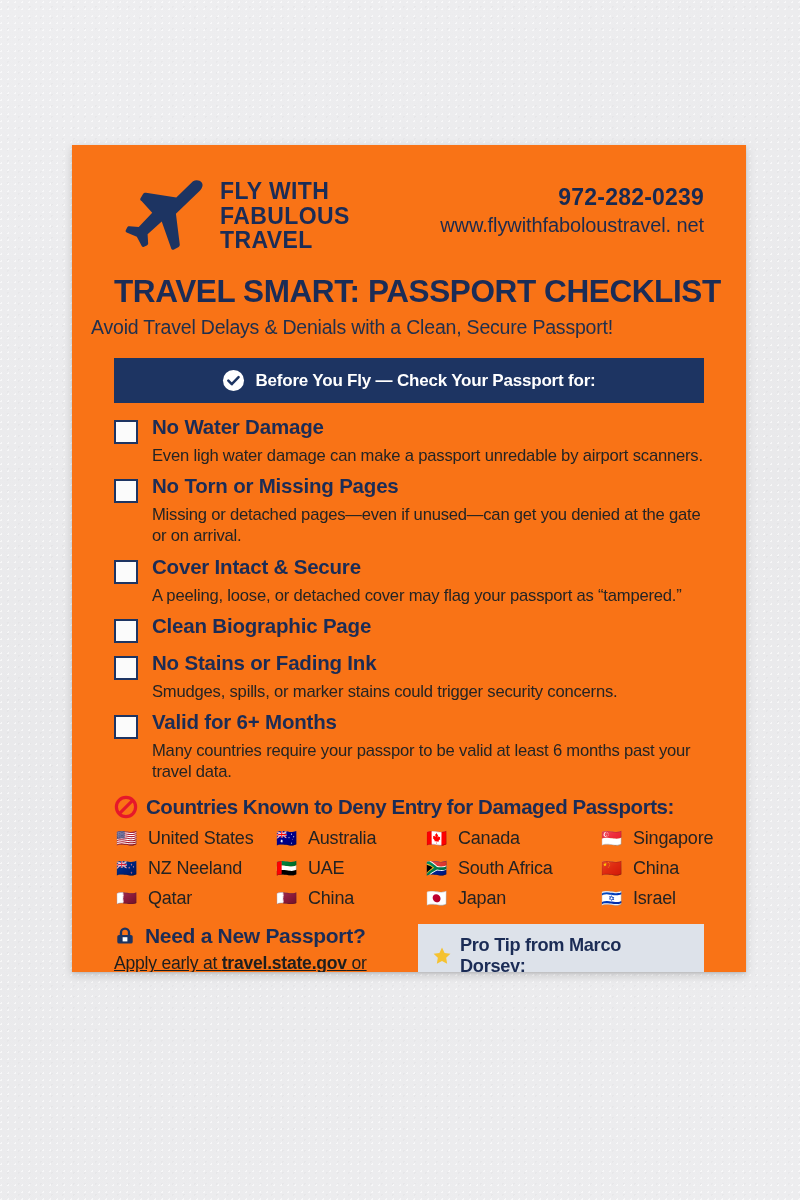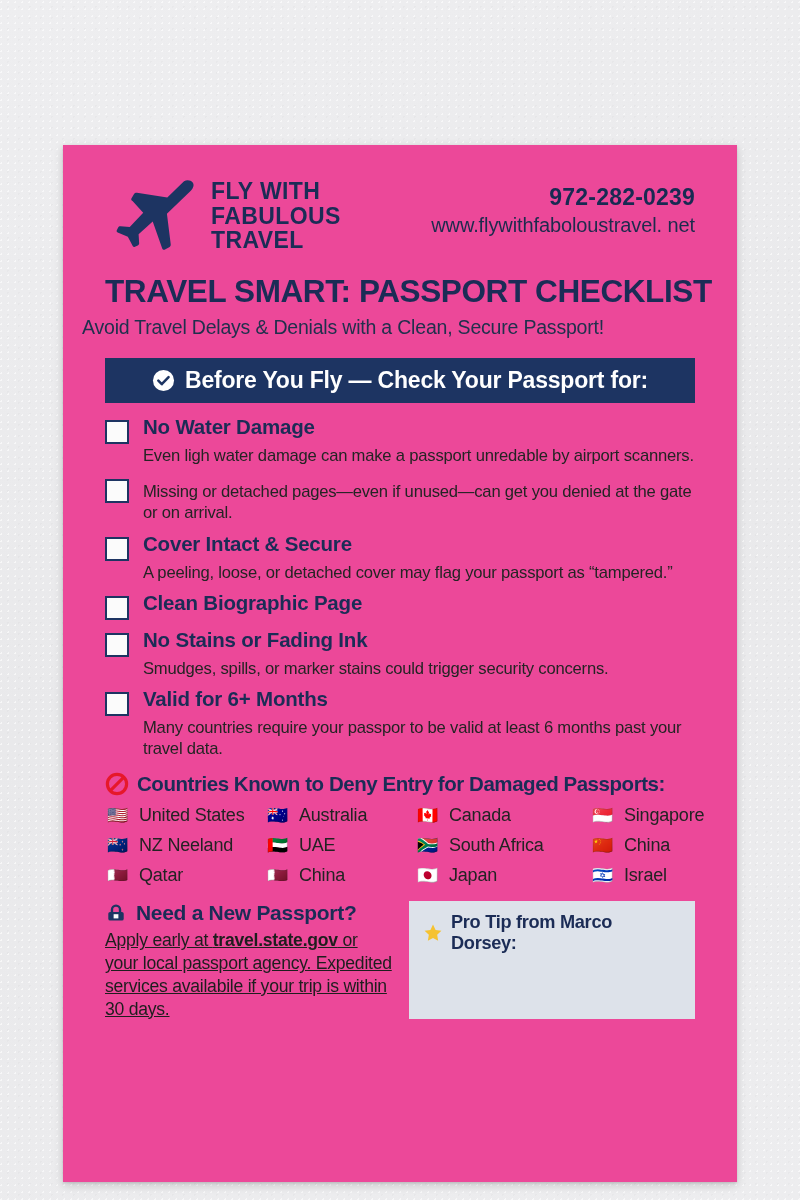--- a/index.html
+++ b/index.html
@@ -20,25 +20,25 @@
     inset: 0;
     background:
       radial-gradient(circle at 20% 30%, rgba(255,255,255,.6) 0 1px, transparent 1px),
       radial-gradient(circle at 70% 60%, rgba(0,0,0,.02) 0 1px, transparent 1px),
       linear-gradient(160deg, #eeeef0 0%, #e9e9eb 50%, #ededef 100%);
     background-size: 7px 7px, 11px 11px, 100% 100%;
   }
 
   .card {
     position: absolute;
-    left: 63px;
+    left: 72px;
     top: 145px;
     width: 674px;
-    height: 1037px;
-    background: #ec4899;
+    height: 827px;
+    background: #f97316;
     box-shadow: 0 3px 9px rgba(0,0,0,.17), 0 1px 2px rgba(0,0,0,.10);
     overflow: hidden;
   }
 
   
   .hdr {
     display: flex;
     align-items: flex-start;
     justify-content: space-between;
     padding: 33px 42px 0 42px;
@@ -90,21 +90,21 @@
   .banner {
     margin: 19px 42px 0 42px;
     background: #1d3462;
     color: #ffffff;
     height: 45px;
     display: flex;
     align-items: center;
     justify-content: center;
     gap: 10px;
     font-weight: bold;
-    font-size: 23px;
+    font-size: 17px;
     letter-spacing: -.2px;
   }
   .check-circle { width: 23px; height: 23px; display: block; flex: none; }
 
   
   .checklist { padding: 9px 42px 0 42px; }
   .citem { display: flex; gap: 14px; margin-top: 9px; }
   .citem:first-child { margin-top: 4px; }
   .box {
     width: 20px; height: 20px;
@@ -261,20 +261,21 @@
     <div class="citem">
       <div class="box"></div>
       <div class="ctext">
         <div class="clabel">No Water Damage</div>
         <div class="cdesc">Even ligh water damage can make a passport unredable by airport scanners.</div>
       </div>
     </div>
     <div class="citem">
       <div class="box"></div>
       <div class="ctext">
+        <div class="clabel">No Torn or Missing Pages</div>
         <div class="cdesc">Missing or detached pages—even if unused—can get you denied at the gate or on arrival.</div>
       </div>
     </div>
     <div class="citem">
       <div class="box"></div>
       <div class="ctext">
         <div class="clabel">Cover Intact &amp; Secure</div>
         <div class="cdesc">A peeling, loose, or detached cover may flag your passport as “tampered.”</div>
       </div>
     </div>

